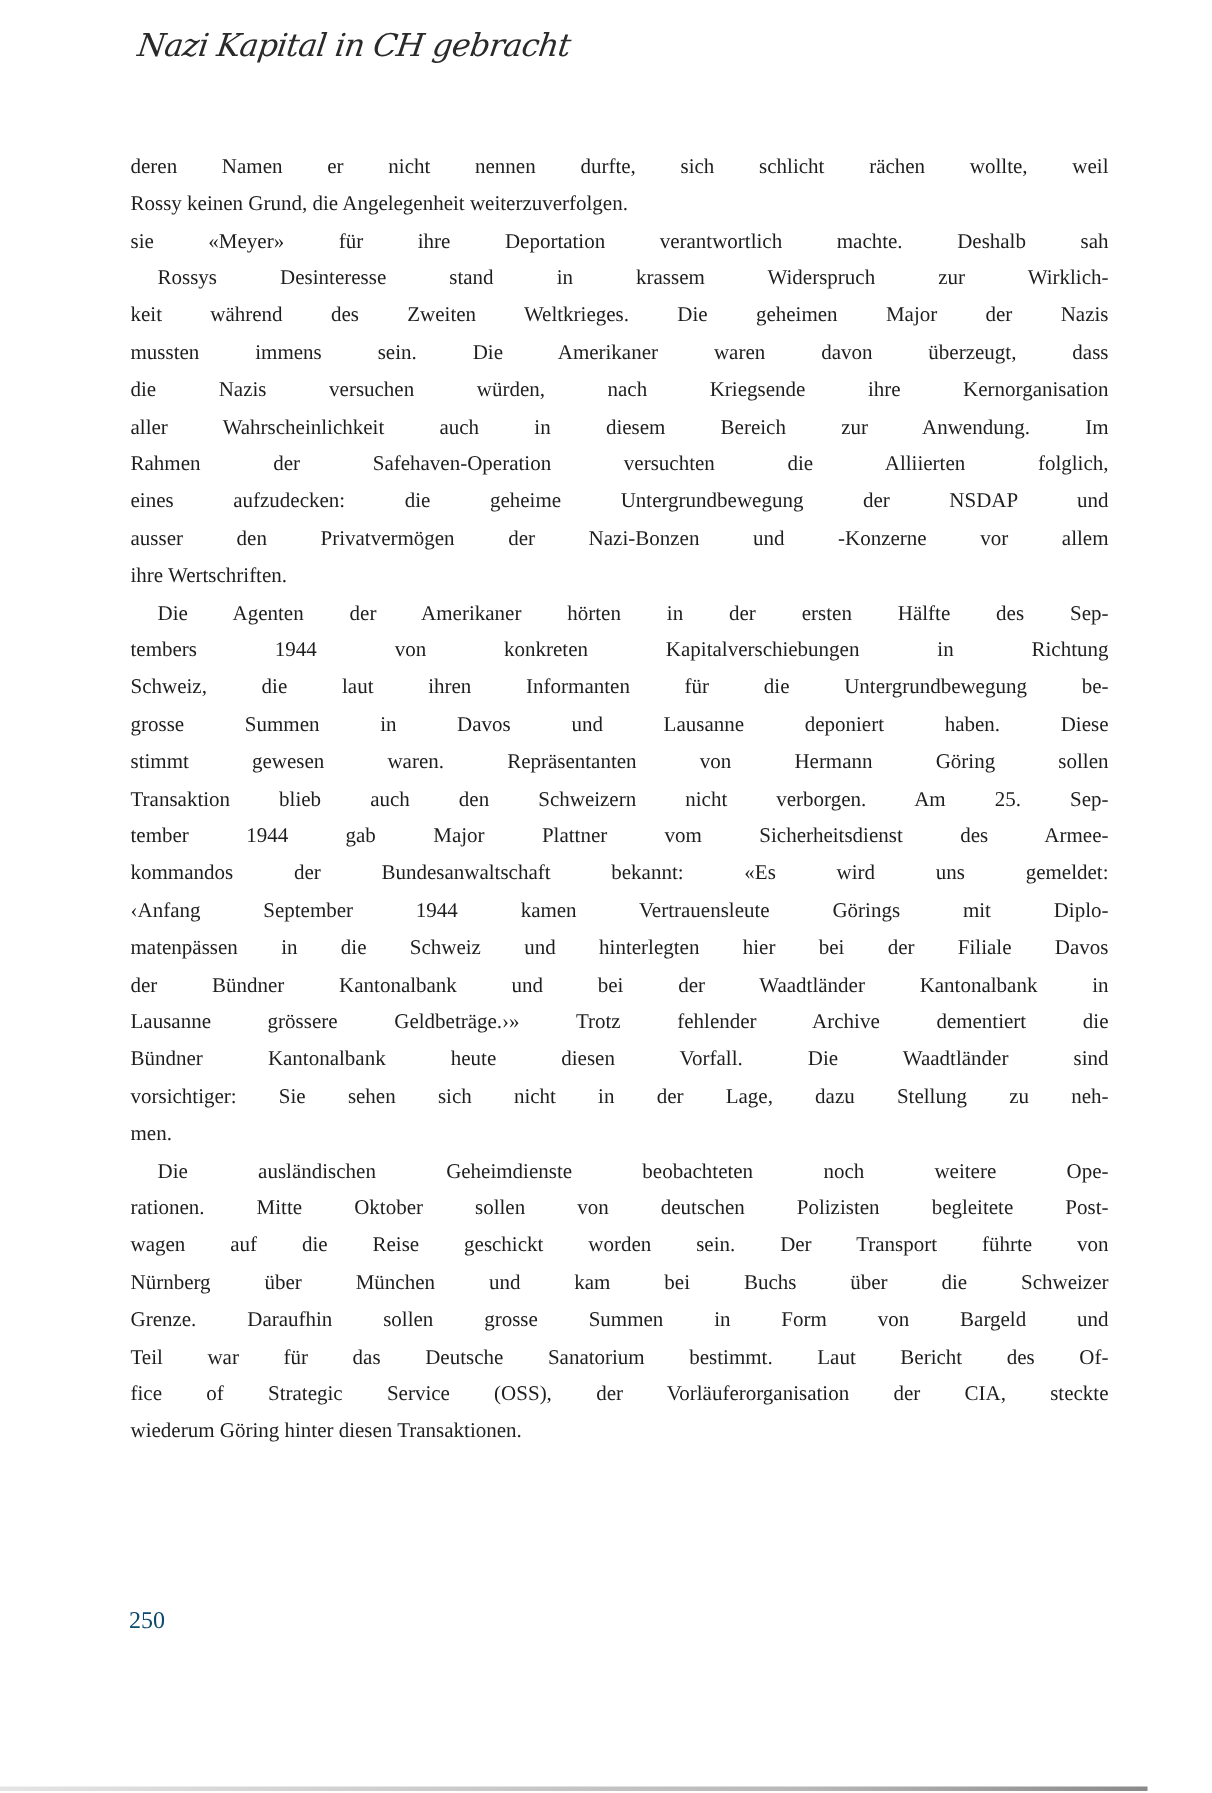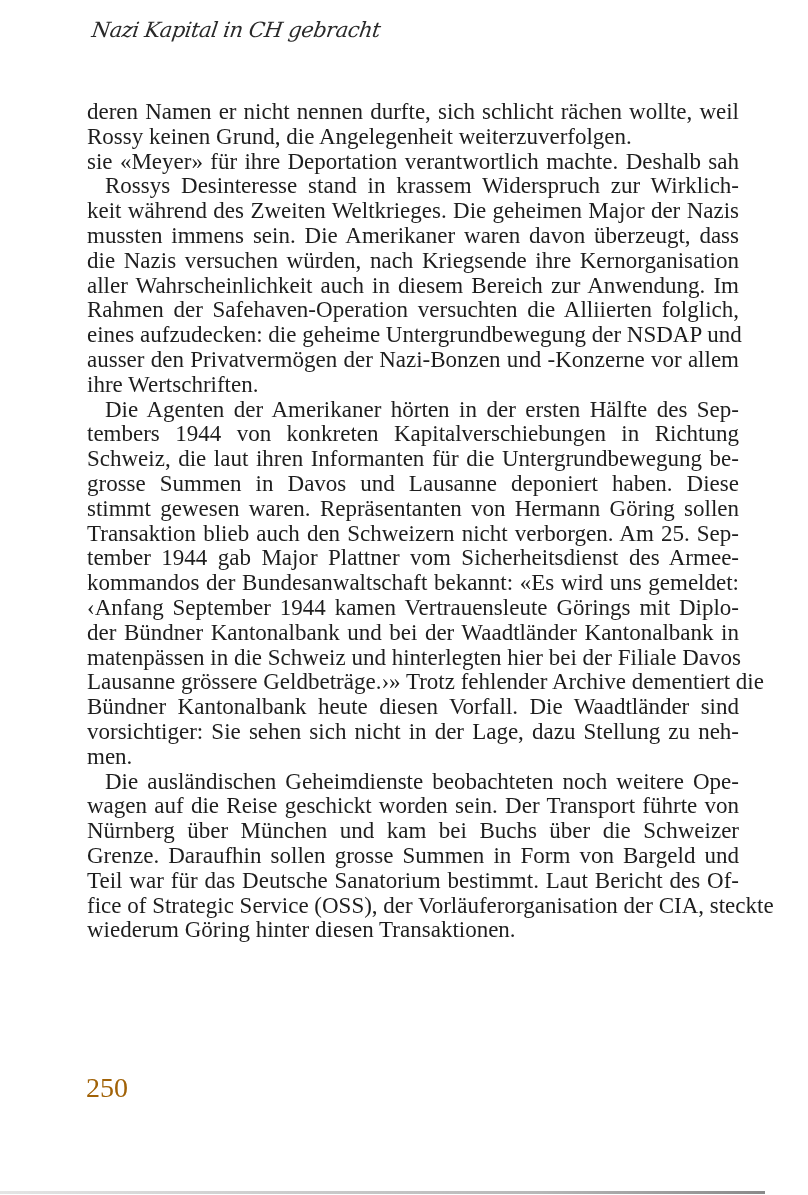--- a/index.html
+++ b/index.html
@@ -5,30 +5,30 @@
     html, body { margin: 0; padding: 0; background: #ffffff; }
     body { width: 808px; height: 1195px; position: relative; overflow: hidden; }
     .handnote {
       position: absolute; left: 92px; top: 18px;
       font-family: "DejaVu Serif", serif; font-style: italic;
       font-size: 21px; color: #2a2a2a; letter-spacing: -0.5px;
       transform: skewX(-8deg); white-space: nowrap;
     }
     .body-text {
       position: absolute; left: 87px; top: 100px; width: 652px;
-      font-family: "Liberation Serif", serif; font-size: 23px;
+      font-family: "Liberation Serif", serif; font-size: 14px;
       line-height: 24.8px; color: #1e1e1e;
     }
     .para { margin: 0; text-align: justify; text-align-last: justify; }
     .para .ln { display: block; text-align: justify; text-align-last: justify; white-space: nowrap; }
     .para .ln.last { text-align-last: left; }
     .para.indent .ln.first { text-indent: 18px; }
     .page-number {
       position: absolute; left: 86px; top: 1072px;
-      font-family: "Liberation Serif", serif; font-size: 28px; color: #a16207;
+      font-family: "Liberation Serif", serif; font-size: 16px; color: #0c4a6e;
     }
     .scan-edge {
       position: absolute; left: 0; top: 1191px; width: 765px; height: 3px;
       background: linear-gradient(to right, #e4e4e4 0%, #b8b8b8 70%, #8a8a8a 100%);
     }
   </style>
 </head>
 <body>
 
 <div class="handnote">Nazi Kapital in CH gebracht</div>
@@ -53,29 +53,30 @@
     <p class="para indent">
       <span class="ln first">Die Agenten der Amerikaner hörten in der ersten Hälfte des Sep-</span>
       <span class="ln">tembers 1944 von konkreten Kapitalverschiebungen in Richtung</span>
       <span class="ln">Schweiz, die laut ihren Informanten für die Untergrundbewegung be-</span>
       <span class="ln">grosse Summen in Davos und Lausanne deponiert haben. Diese</span>
       <span class="ln">stimmt gewesen waren. Repräsentanten von Hermann Göring sollen</span>
       <span class="ln">Transaktion blieb auch den Schweizern nicht verborgen. Am 25. Sep-</span>
       <span class="ln">tember 1944 gab Major Plattner vom Sicherheitsdienst des Armee-</span>
       <span class="ln">kommandos der Bundesanwaltschaft bekannt: «Es wird uns gemeldet:</span>
       <span class="ln">‹Anfang September 1944 kamen Vertrauensleute Görings mit Diplo-</span>
+      <span class="ln">matenpässen in die Schweiz und hinterlegten hier bei der Filiale Davos</span>
       <span class="ln">der Bündner Kantonalbank und bei der Waadtländer Kantonalbank in</span>
-      <span class="ln">matenpässen in die Schweiz und hinterlegten hier bei der Filiale Davos</span>
       <span class="ln">Lausanne grössere Geldbeträge.›» Trotz fehlender Archive dementiert die</span>
       <span class="ln">Bündner Kantonalbank heute diesen Vorfall. Die Waadtländer sind</span>
       <span class="ln">vorsichtiger: Sie sehen sich nicht in der Lage, dazu Stellung zu neh-</span>
       <span class="ln last">men.</span>
     </p>
     <p class="para indent">
       <span class="ln first">Die ausländischen Geheimdienste beobachteten noch weitere Ope-</span>
+      <span class="ln">rationen. Mitte Oktober sollen von deutschen Polizisten begleitete Post-</span>
       <span class="ln">wagen auf die Reise geschickt worden sein. Der Transport führte von</span>
       <span class="ln">Nürnberg über München und kam bei Buchs über die Schweizer</span>
       <span class="ln">Grenze. Daraufhin sollen grosse Summen in Form von Bargeld und</span>
       <span class="ln">Teil war für das Deutsche Sanatorium bestimmt. Laut Bericht des Of-</span>
       <span class="ln">fice of Strategic Service (OSS), der Vorläuferorganisation der CIA, steckte</span>
       <span class="ln last">wiederum Göring hinter diesen Transaktionen.</span>
     </p>
   </div>
 
 <div class="page-number">250</div>

